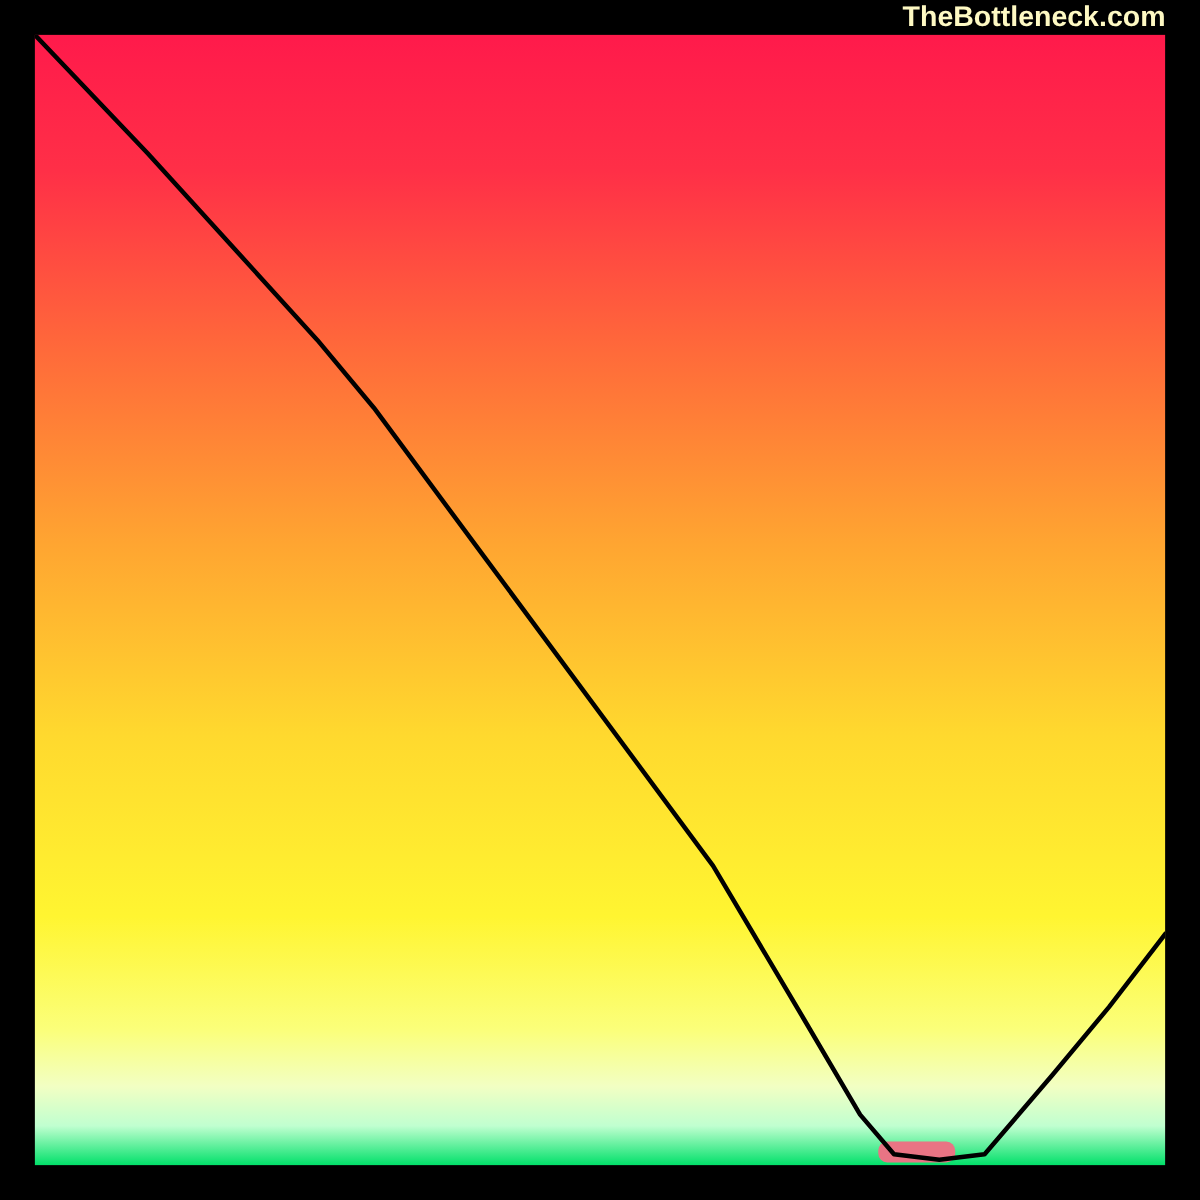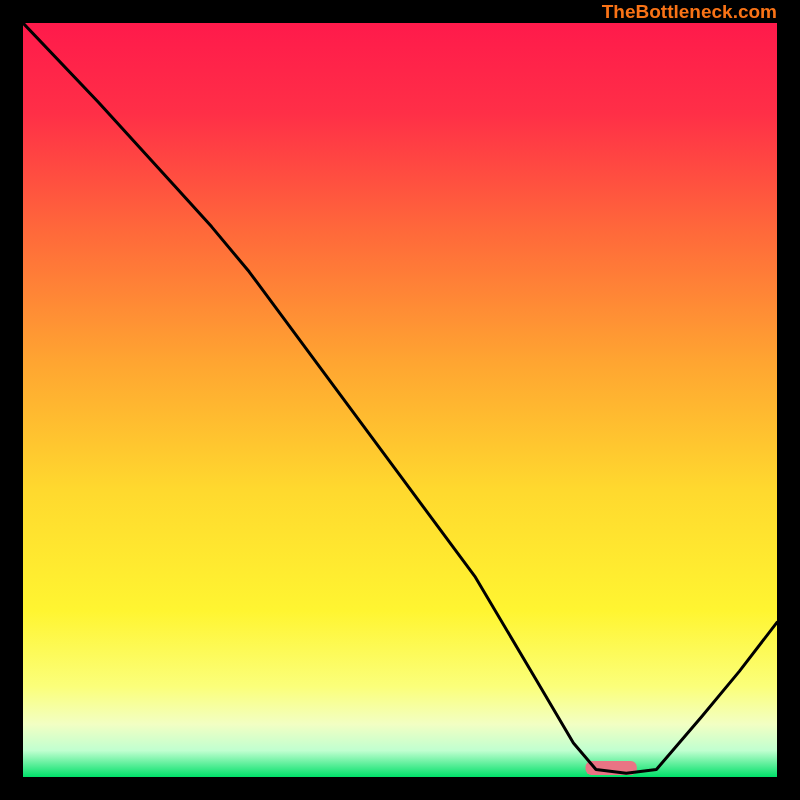--- a/index.html
+++ b/index.html
@@ -26,21 +26,21 @@
     width: 754px;
     height: 754px;
     overflow: hidden;
   }
   .watermark {
     position: absolute;
     top: 0px;
     right: 23px;
     height: 23px;
     line-height: 23px;
-    color: #f97316;
+    color: #fef9c3;
     font-size: 19px;
     font-weight: 600;
     letter-spacing: 0px;
   }
   svg { display: block; }
 </style>
 </head>
 <body>
 
 <div class="frame">

